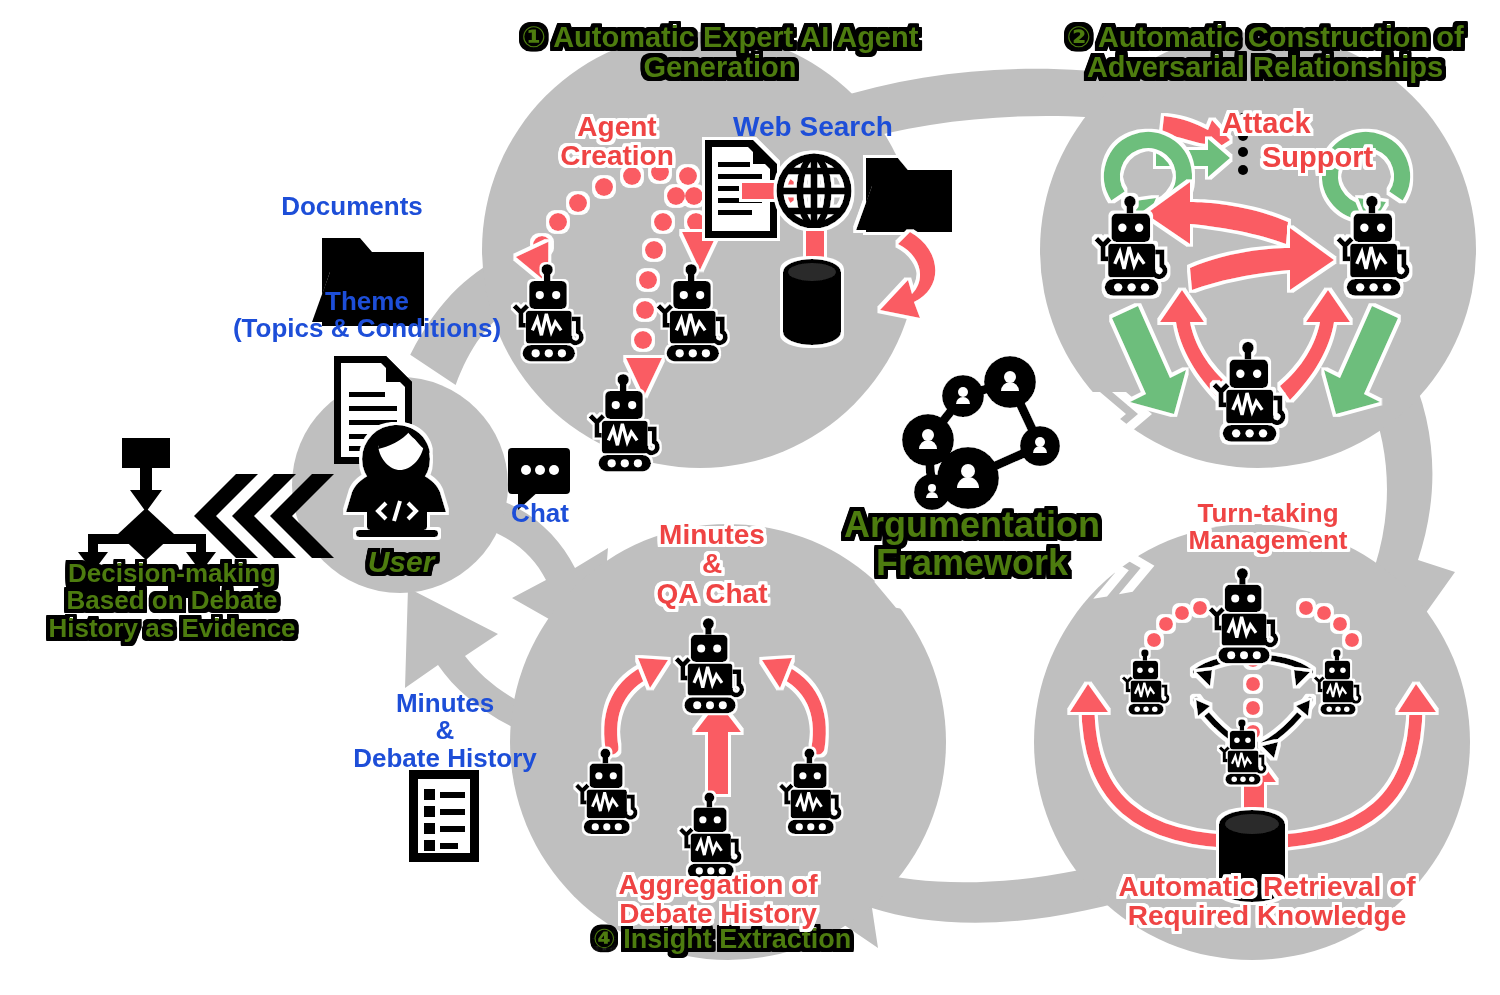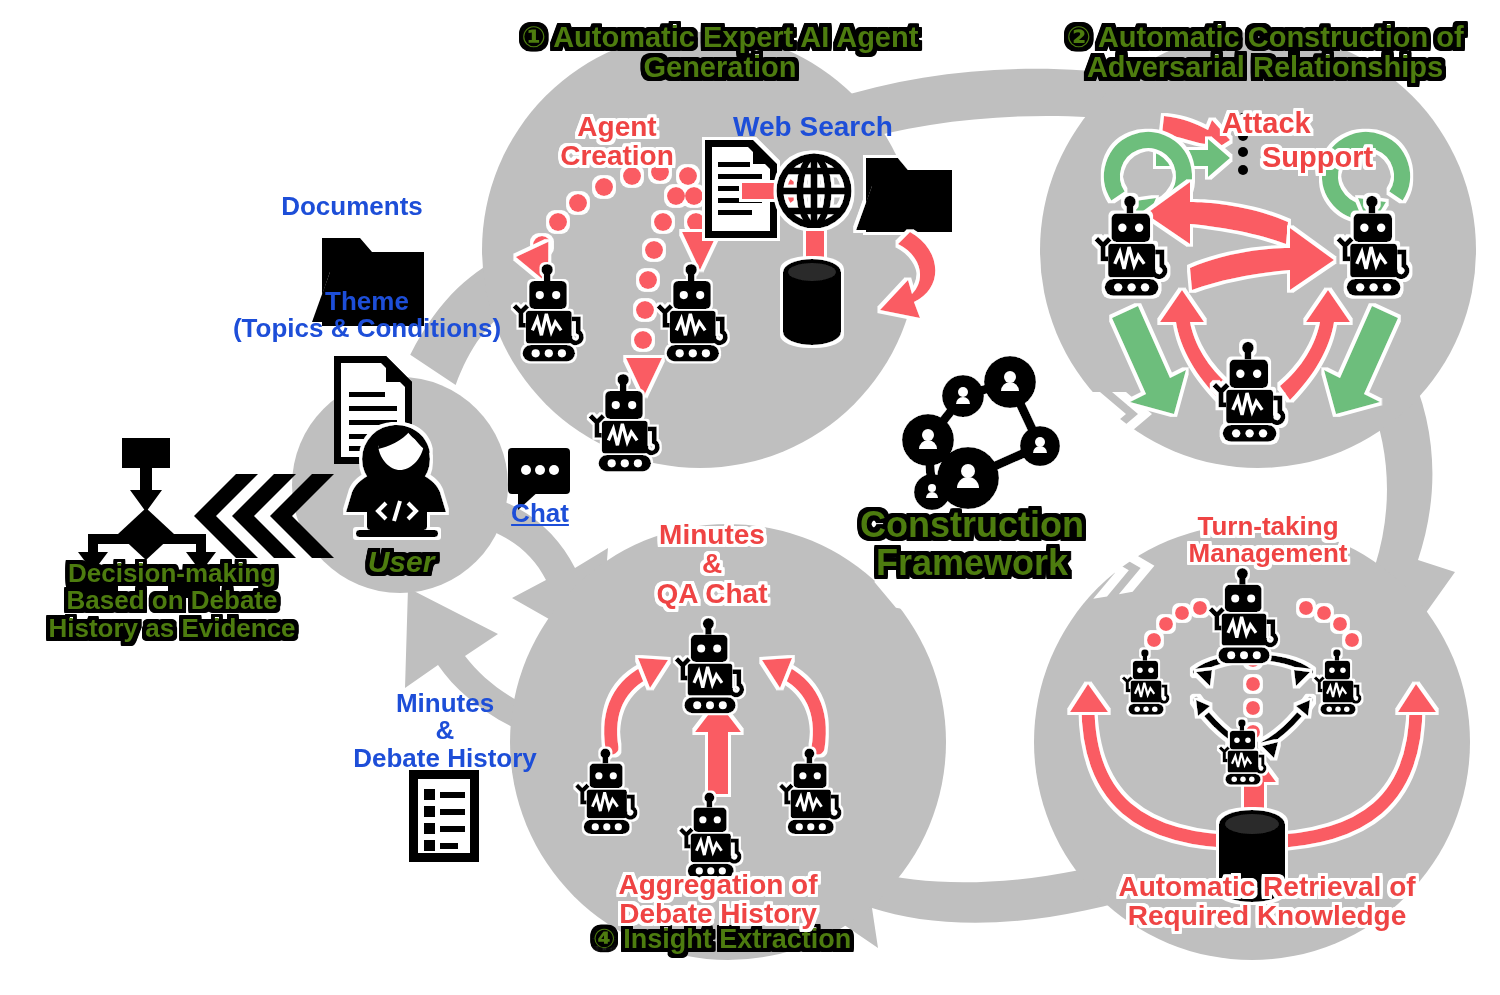--- a/index.html
+++ b/index.html
@@ -642,44 +642,44 @@
   <div class="lbl outline-white" style="left:542px;top:112px;width:150px;font-size:28px;">Agent
 Creation</div>
 
   <div class="lbl plain-black" style="left:718px;top:112px;width:190px;font-size:28px;">Web Search</div>
 
 
   <div class="lbl outline-white" style="left:1222px;top:108px;width:140px;font-size:29px;text-align:left;">Attack</div>
 
   <div class="lbl outline-white" style="left:1222px;top:142px;width:160px;font-size:29px;text-align:left;margin-left:40px;">Support</div>
 
-  <div class="lbl outline-white" style="left:1148px;top:513px;width:240px;font-size:26px;">Turn-taking
+  <div class="lbl outline-white" style="left:1148px;top:500px;width:240px;font-size:26px;">Turn-taking
 Management</div>
 
   <div class="lbl outline-white" style="left:1072px;top:872px;width:390px;font-size:28px;">Automatic Retrieval of
 Required Knowledge</div>
 
   <div class="lbl outline-white" style="left:612px;top:520px;width:200px;font-size:28px;">Minutes
 &amp;
 QA Chat</div>
 
   <div class="lbl outline-white" style="left:598px;top:870px;width:240px;font-size:28px;">Aggregation of
 Debate History</div>
 
-  <div class="lbl outline-black" style="left:832px;top:506px;width:280px;font-size:36px;">Construction
+  <div class="lbl outline-black" style="left:832px;top:506px;width:280px;font-size:36px;">Argumentation
 Framework</div>
 
   <div class="lbl plain-black" style="left:272px;top:193px;width:160px;font-size:26px;">Documents</div>
 
   <div class="lbl plain-black" style="left:232px;top:288px;width:270px;font-size:26px;">Theme
 (Topics &amp; Conditions)</div>
 
   <div class="lbl outline-black" style="left:346px;top:546px;width:110px;font-size:30px;font-style:italic;">User</div>
 
-  <div class="lbl plain-black" style="left:500px;top:500px;width:80px;font-size:26px;text-decoration:underline;">Chat</div>
+  <div class="lbl plain-black" style="left:500px;top:500px;width:80px;font-size:26px;">Chat</div>
 
   <div class="lbl plain-black" style="left:330px;top:690px;width:230px;font-size:26px;">Minutes
 &amp;
 Debate History</div>
 
   <div class="lbl outline-black" style="left:22px;top:560px;width:300px;font-size:26px;">Decision-making
 Based on Debate
 History as Evidence</div>
 
 </div>

